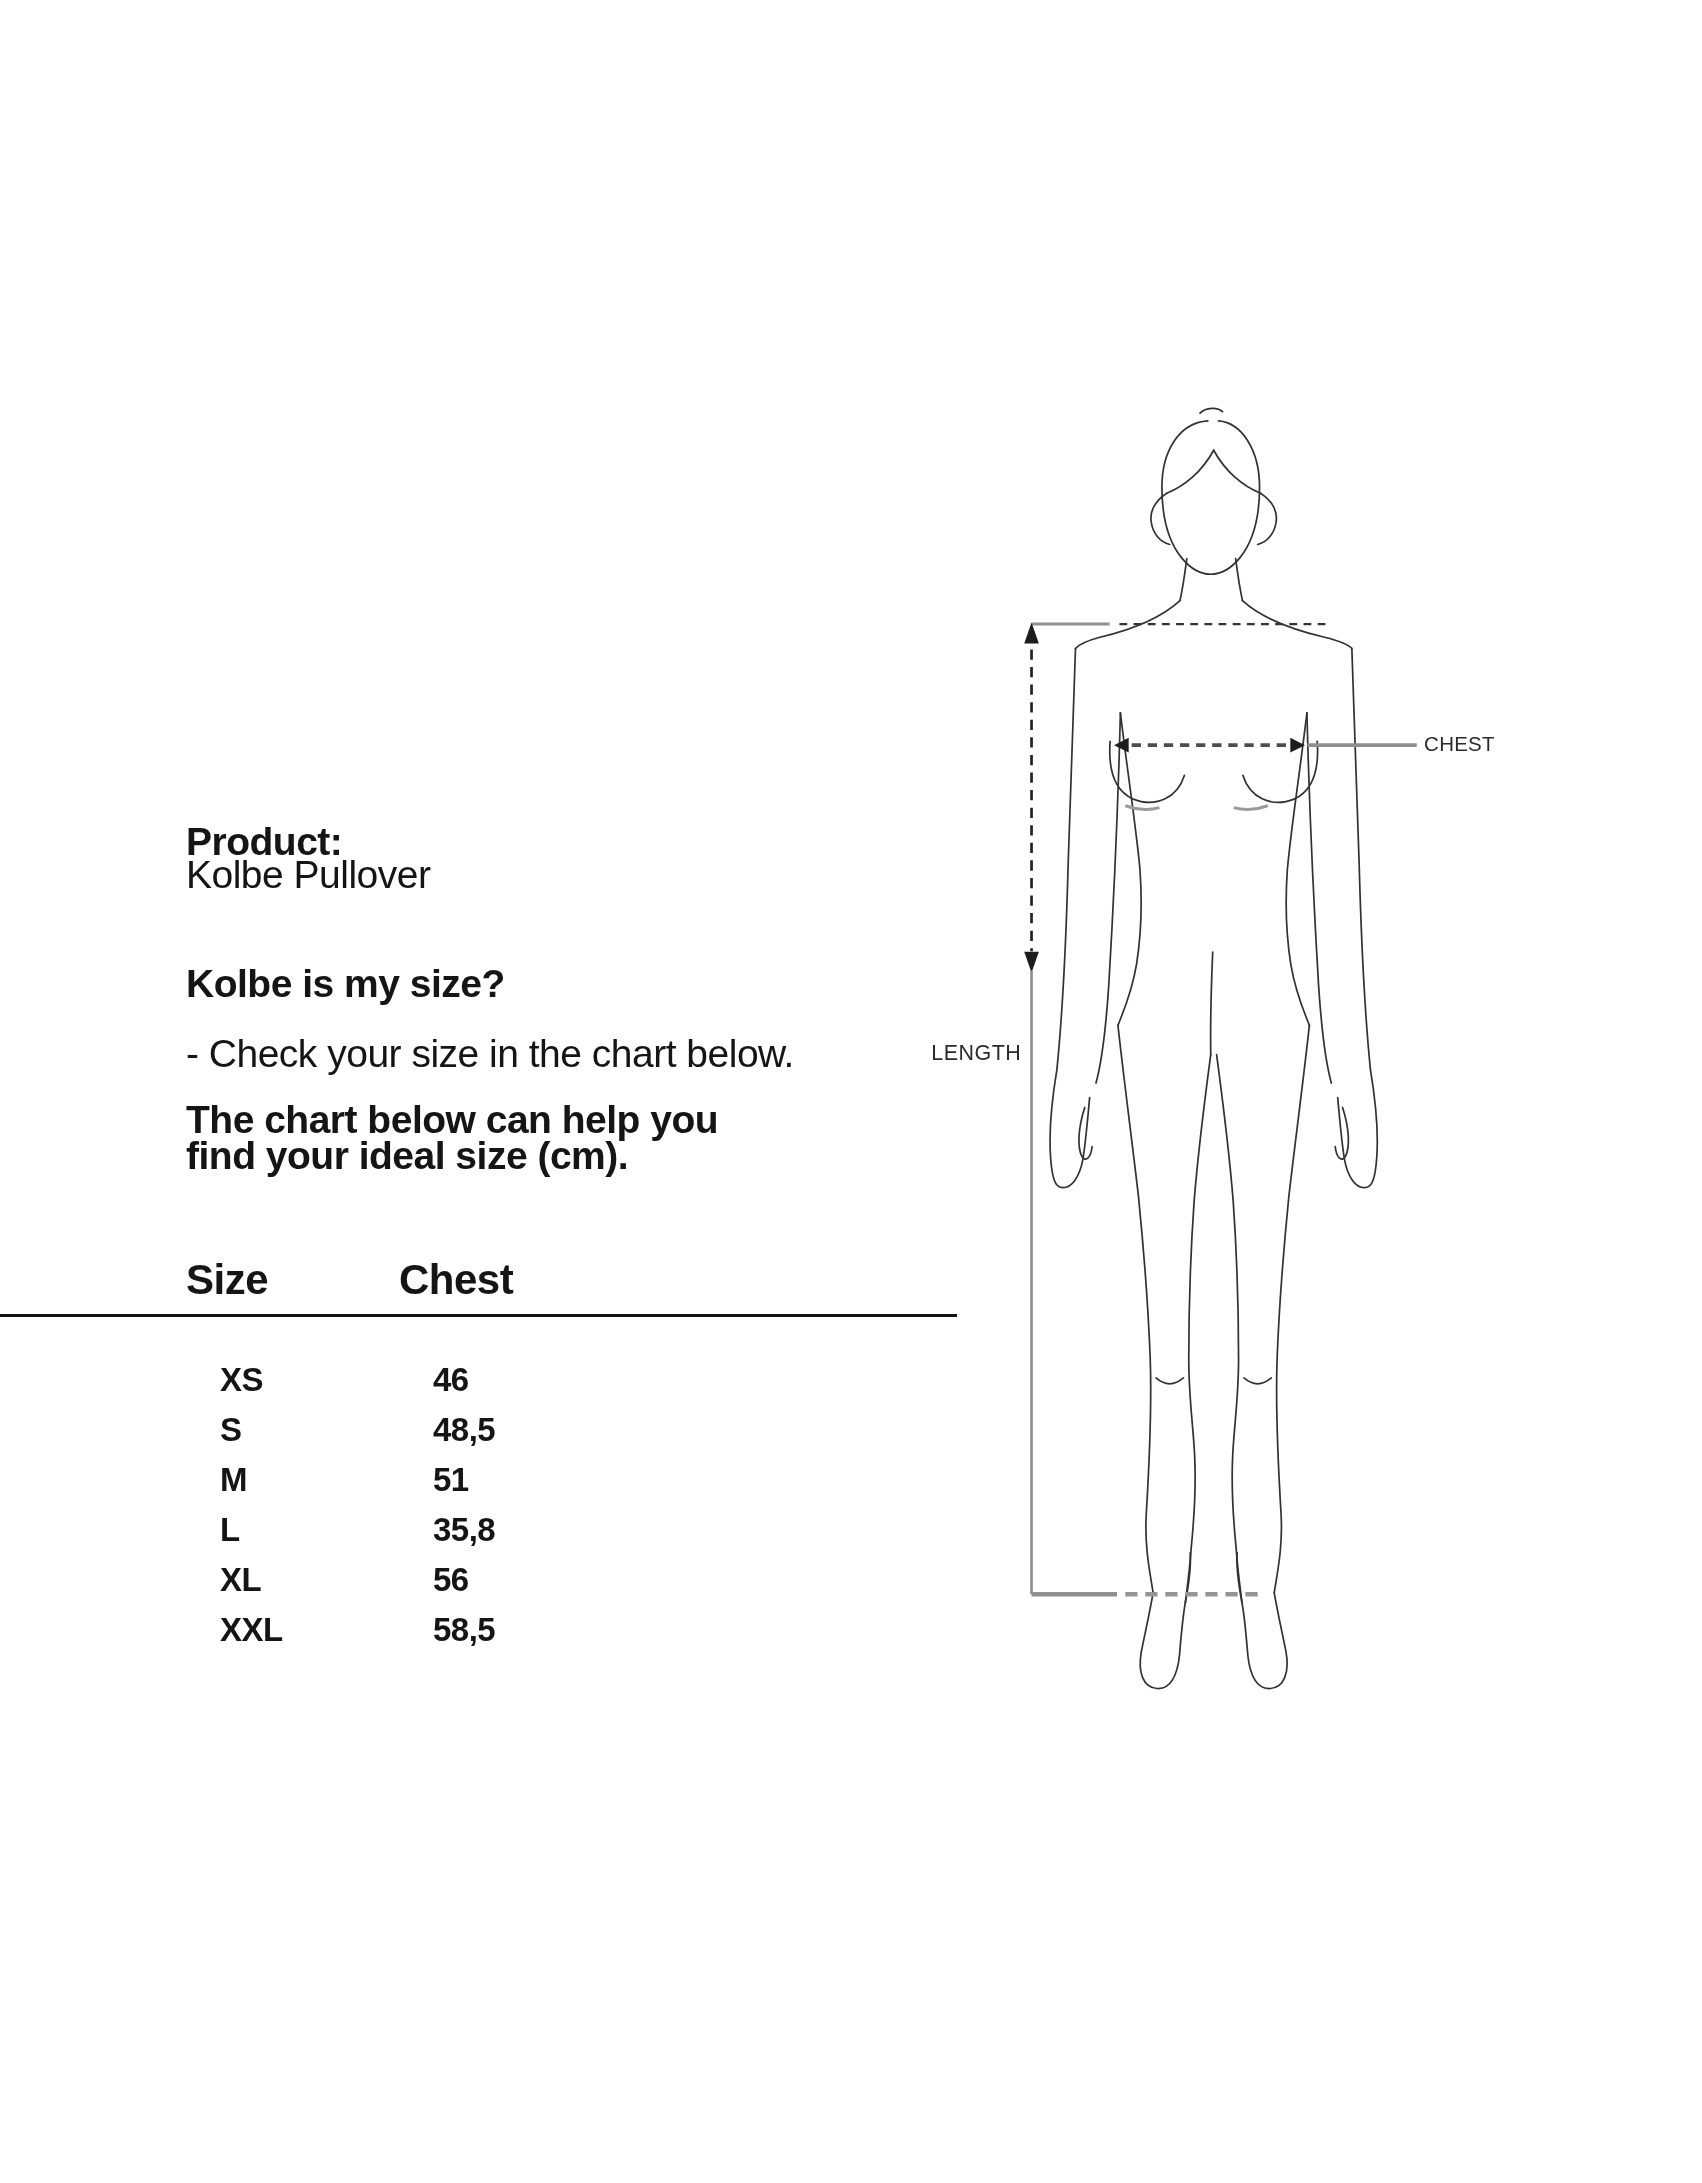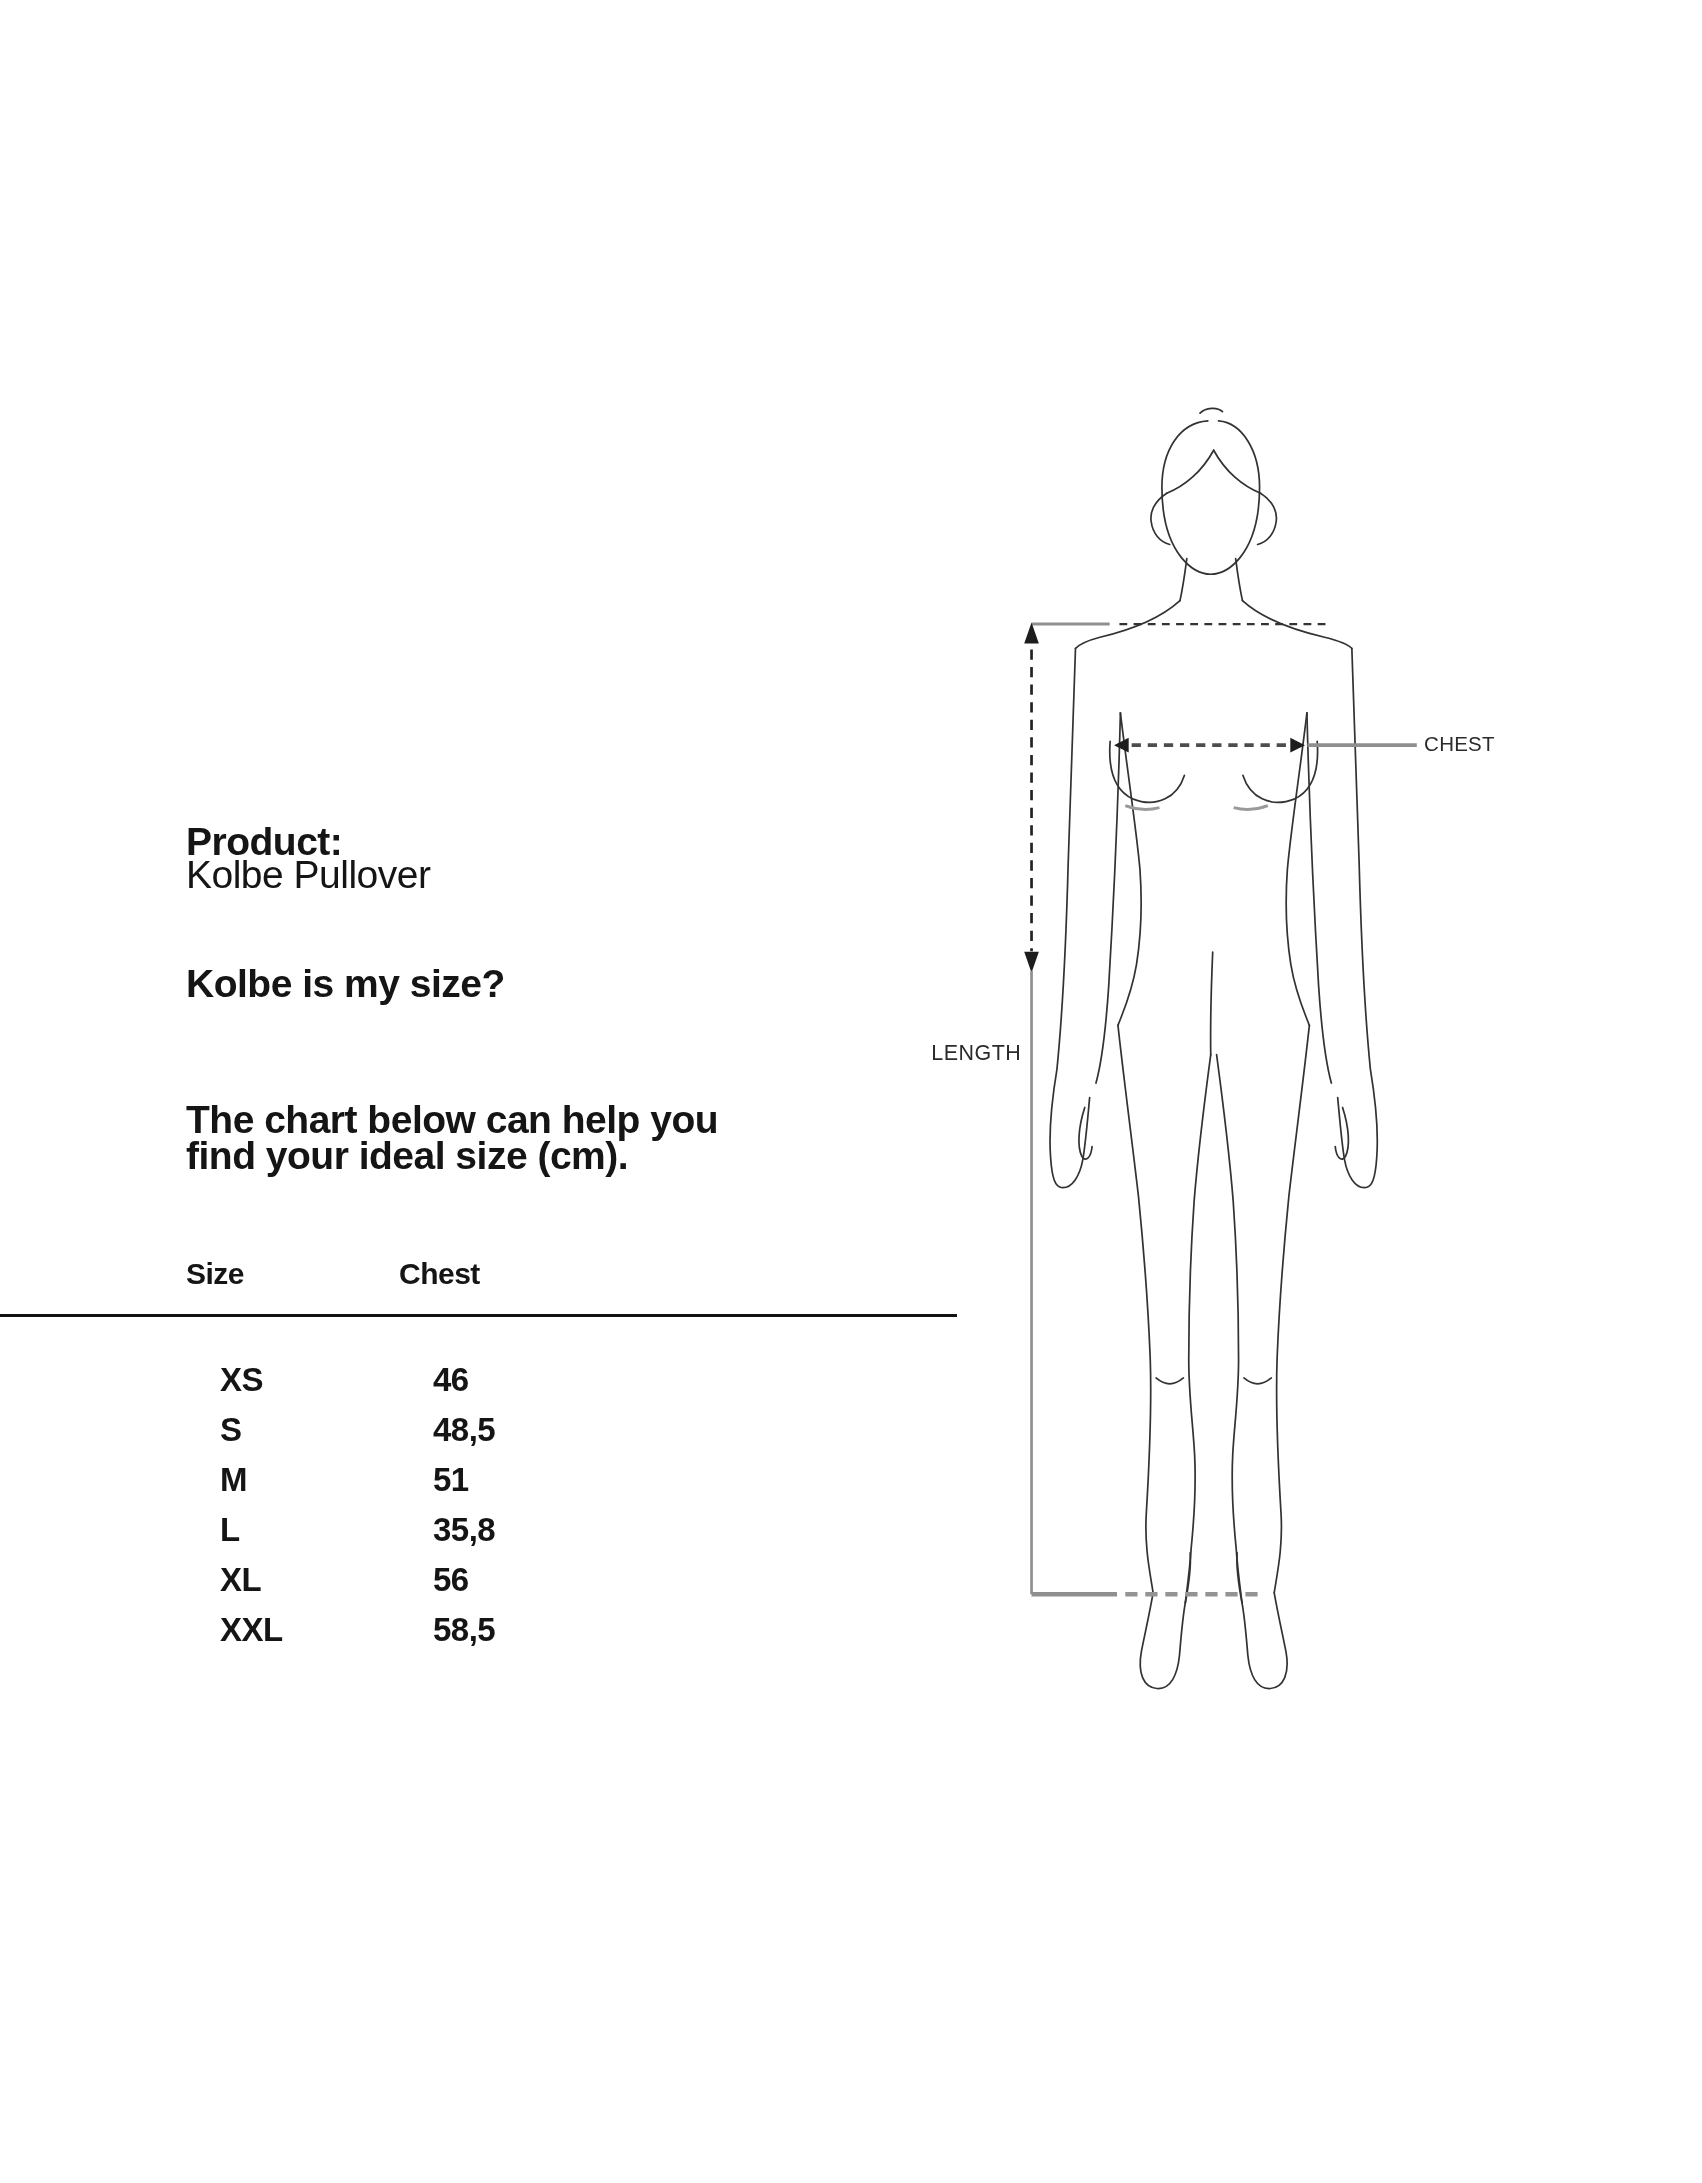--- a/index.html
+++ b/index.html
@@ -2,38 +2,39 @@
 <html style="font-size:7.8px"><head>
 <meta charset="utf-8">
 <style>
   html,body{margin:0;padding:0;background:#ffffff;}
   .page{position:relative;width:1703px;height:2183px;background:#ffffff;overflow:hidden;
         font-family:"Liberation Sans","DejaVu Sans",sans-serif;color:#151515;}
   .line{position:absolute;left:186px;white-space:nowrap;line-height:1;letter-spacing:-0.5px;}
   .b{font-weight:700;}
   .fs63{font-size:39px;}
   .fs67{font-size:33px;margin-left:34px;}
-  .fs69{font-size:30px;}
+  .fs69{font-size:42px;}
   .rule{position:absolute;left:0;top:1314px;width:957px;height:3.4px;background:#131313;}
   .thead-size{position:absolute;left:186px;top:1259px;}
   .thead-chest{position:absolute;left:399px;top:1259px;}
   .cell-size{position:absolute;left:186px;}
   .cell-chest{position:absolute;left:399px;}
   .trow span{line-height:1;letter-spacing:-0.5px;}
   svg text{font-family:"Liberation Sans","DejaVu Sans",sans-serif;}
 </style>
 </head>
 <body>
 
 <div class="page">
 
   <div class="line fs63 b" style="top:822px">Product:</div>
   <div class="line fs63" style="top:855px">Kolbe Pullover</div>
 
   <div class="line fs63 b" style="top:964px">Kolbe is my size?</div>
+  <div class="line fs63" style="top:1034px">- Check your size in the chart below.</div>
 
   <div class="line fs63 b" style="top:1100px">The chart below can help you</div>
   <div class="line fs63 b" style="top:1136px">find your ideal size (cm).</div>
 
   <span class="thead-size fs69 b line" style="left:186px">Size</span>
   <span class="thead-chest fs69 b line" style="left:399px">Chest</span>
 
   <div class="rule"></div>
 
   <div class="trow">

